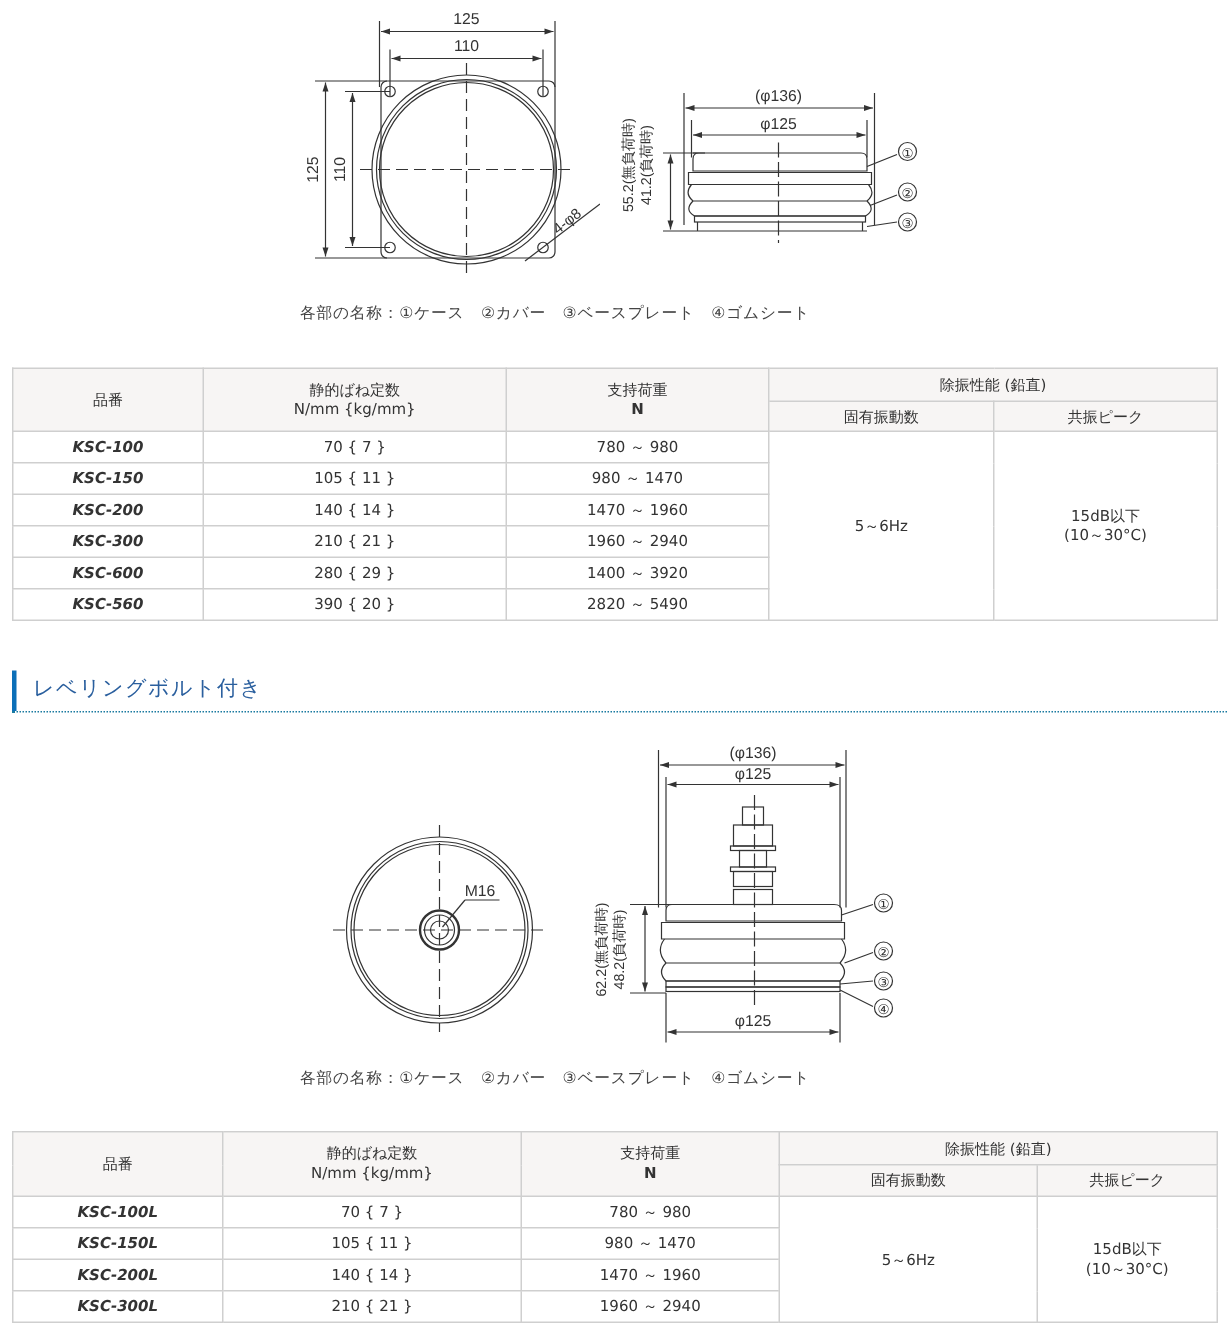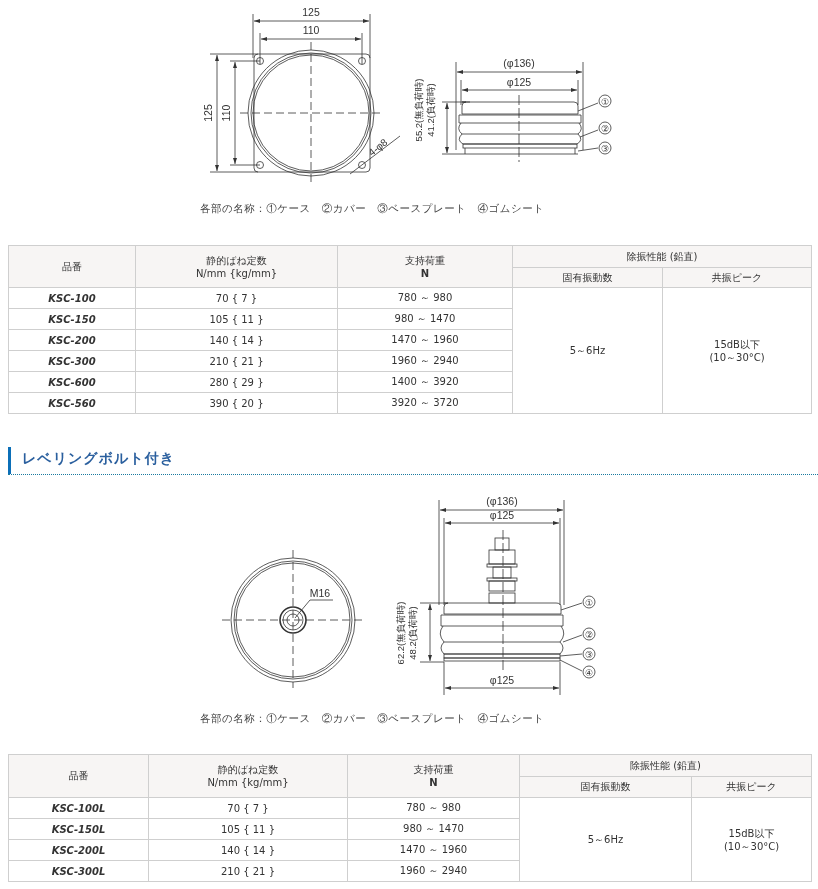--- a/index.html
+++ b/index.html
@@ -1,27 +1,27 @@
 <!DOCTYPE html>
 <html><head>
 <meta charset="utf-8">
 <style>
   html,body{margin:0;padding:0;background:#fff;}
   body{width:818px;height:889px;position:relative;overflow:hidden;font-family:"DejaVu Sans","Liberation Sans",sans-serif;color:#333;}
   .abs{position:absolute;}
   svg text{font-family:"Liberation Sans","DejaVu Sans",sans-serif;fill:#333;}
-  .caption{position:absolute;font-size:10.5px;color:#444;letter-spacing:0.5px;white-space:nowrap;font-family:Liberation Serif, serif;}
+  .caption{position:absolute;font-size:10.5px;color:#444;letter-spacing:0.5px;white-space:nowrap;}
   table.spec{position:absolute;border-collapse:collapse;table-layout:fixed;font-size:10px;color:#333;}
   table.spec th,table.spec td{border:1px solid #cfcfcf;text-align:center;padding:0;font-weight:normal;}
   table.spec th{background:#f7f5f4;}
   table.spec td.model{font-weight:bold;font-style:italic;}
   .hl{line-height:13px;}
   .section-head{position:absolute;left:8px;top:444px;width:810px;height:30px;border-bottom:1px dotted #1a7aa0;}
   .section-head .bar{position:absolute;left:0;top:3px;width:3px;height:27px;background:#0b6fb8;}
-  .section-head .title{position:absolute;left:14px;top:6px;font-size:14px;font-weight:bold;color:#2a5f9e;letter-spacing:1px;}
+  .section-head .title{position:absolute;left:14px;top:6px;font-size:14px;font-weight:normal;color:#2a5f9e;letter-spacing:1px;}
 </style>
 </head>
 <body>
 
 <svg class="abs" style="left:200px;top:0;" width="200" height="200" viewBox="0 0 200 200">
   <g stroke="#333" fill="none" stroke-width="0.8">
 
     <line x1="53" y1="14" x2="53" y2="58"></line>
       <line x1="170" y1="14" x2="170" y2="58"></line>
     <line x1="60" y1="33" x2="60" y2="64"></line>
@@ -158,21 +158,21 @@
     <td>1960 ～ 2940</td>
   </tr>
   <tr style="height:21px">
     <td class="model">KSC-600</td>
     <td>280 { 29 }</td>
     <td>1400 ～ 3920</td>
   </tr>
   <tr style="height:21px">
     <td class="model">KSC-560</td>
     <td>390 { 20 }</td>
-    <td>3920 ～ 3720</td>
+    <td>2820 ～ 5490</td>
   </tr>
 </tbody>
   </table>
 
 <div class="section-head">
   <div class="bar"></div>
   <div class="title">レベリングボルト付き</div>
 </div>
 
 <svg class="abs" style="left:200px;top:540px;" width="200" height="150" viewBox="0 0 200 150">

